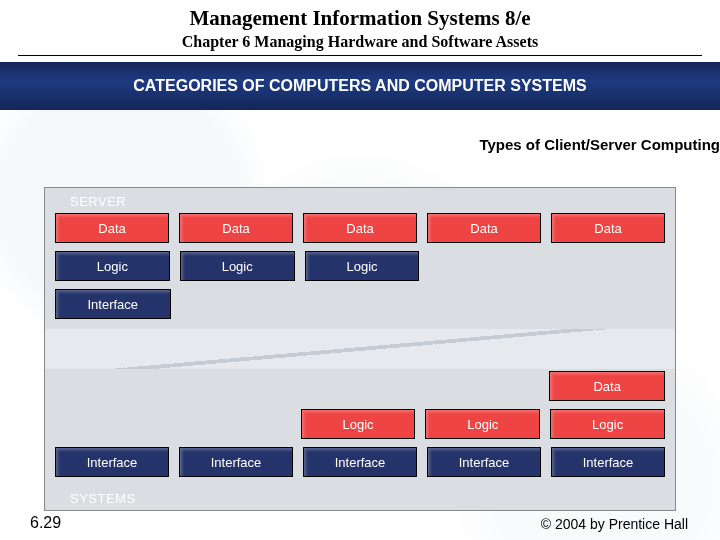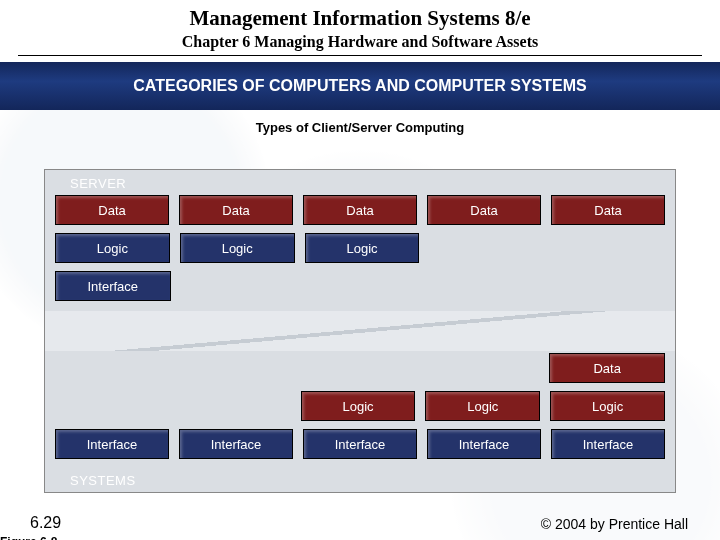--- a/index.html
+++ b/index.html
@@ -6,26 +6,26 @@
   .bg-globe{position:absolute;left:0;top:60px;width:720px;height:480px;background:
     radial-gradient(circle at 120px 140px,#e8eef4 0,#e8eef4 120px,transparent 150px),
     radial-gradient(circle at 360px 260px,#eef2f6 0,#eef2f6 130px,transparent 170px),
     radial-gradient(circle at 600px 420px,#f0f3f7 0,#f0f3f7 110px,transparent 150px),
     #fff;opacity:.35;z-index:0}
   .slide{position:relative;z-index:1;width:720px;height:540px}
   .title1{text-align:center;font-family:"Times New Roman",serif;font-weight:bold;font-size:21px;margin-top:6px}
   .title2{text-align:center;font-family:"Times New Roman",serif;font-weight:bold;font-size:16px;margin-top:2px}
   .divider{margin:4px 18px 0 18px;border-top:1px solid #000}
   .band{margin:6px 0 0 0;height:48px;background:linear-gradient(#13265a,#1e3b80 40%,#13265a);display:flex;align-items:center;justify-content:center;color:#fff;font-weight:bold;font-size:16px}
-  .subtitle{text-align:center;font-weight:bold;font-size:13px;margin-top:10px}
+  .subtitle{text-align:right;font-weight:bold;font-size:15px;margin-top:26px}
   .figure-wrap{margin:34px 44px 0 44px;border:1px solid #888;background:#dadee3}
   .sec-label{color:#fff;font-size:13px;padding:6px 10px 4px 25px;font-family:Arial;letter-spacing:.5px}
   .row5{display:flex;justify-content:space-between;padding:0 10px 8px 10px;gap:10px}
   .cell{flex:1;height:28px;display:flex;align-items:center;justify-content:center;color:#fff;font-size:13px;border:1px solid #000;box-shadow:inset 2px 2px 3px rgba(255,255,255,.25)}
-  .red{background:#7f1d1d}
+  .red{background:#ef4444}
   .blue{background:#24336a}
   .empty{background:transparent;border:none;box-shadow:none}
   .split-band{height:40px;background:linear-gradient(175deg,#e6e9ed 0 48%,#c6ccd3 48% 52%,#e6e9ed 52%);margin:2px 0}
   .caption{text-align:left;font-weight:bold;font-size:12px;margin-top:42px}
   .pageno{position:absolute;left:30px;bottom:14px;font-size:16px}
   .copyright{position:absolute;right:32px;bottom:14px;font-size:14px}
 </style>
 </head>
 <body>
 

